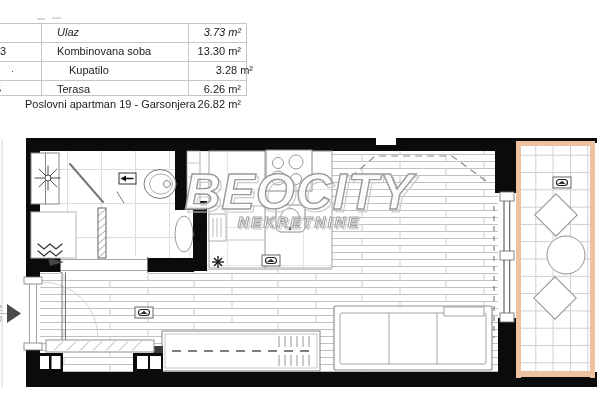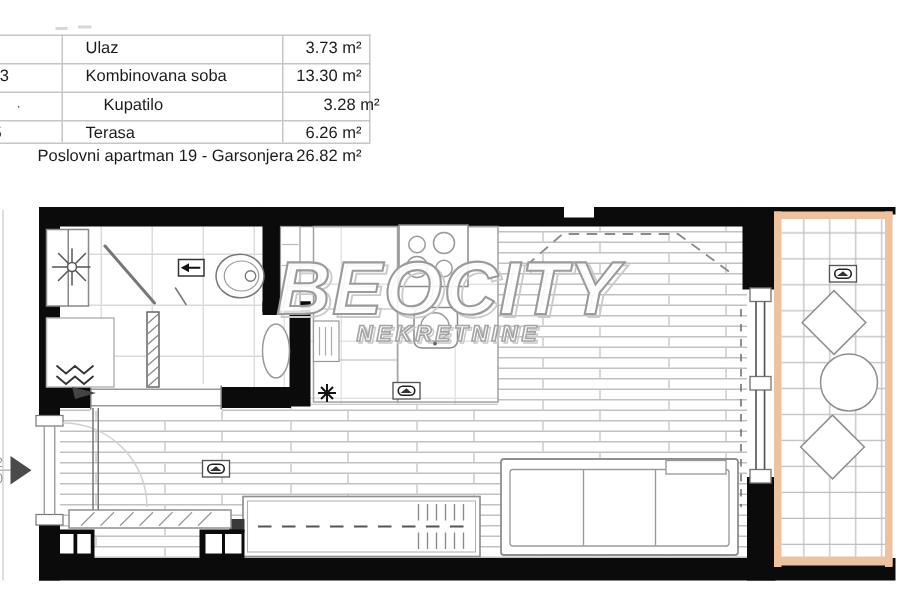--- a/index.html
+++ b/index.html
@@ -28,21 +28,21 @@
     <div class="frag" style="left:52px;top:17px;width:9px;"></div>
     <div class="hline" style="top:23px;"></div>
     <div class="hline" style="top:42px;"></div>
     <div class="hline" style="top:61px;"></div>
     <div class="hline" style="top:80px;"></div>
     <div class="hline" style="top:95px;"></div>
     <div class="vline" style="left:41px;"></div>
     <div class="vline" style="left:188px;"></div>
     <div class="vline" style="left:246px;"></div>
 
-    <div class="lrow" style="top:23px;">
+    <div class="lrow" style="top:23px;font-style:italic;">
       <div class="lnum"><span></span></div>
       <div class="lname">Ulaz</div>
       <div class="larea">3.73 m²</div>
     </div>
     <div class="lrow" style="top:42px;text-align:right;">
       <div class="lnum"><span>3</span></div>
       <div class="lname">Kombinovana soba</div>
       <div class="larea">13.30 m²</div>
     </div>
     <div class="lrow" style="top:61px;margin-left:12px;">

